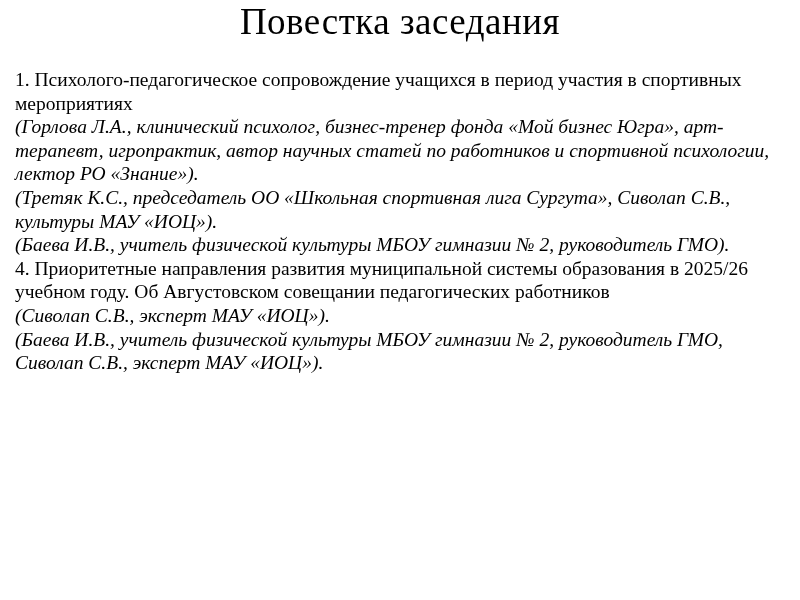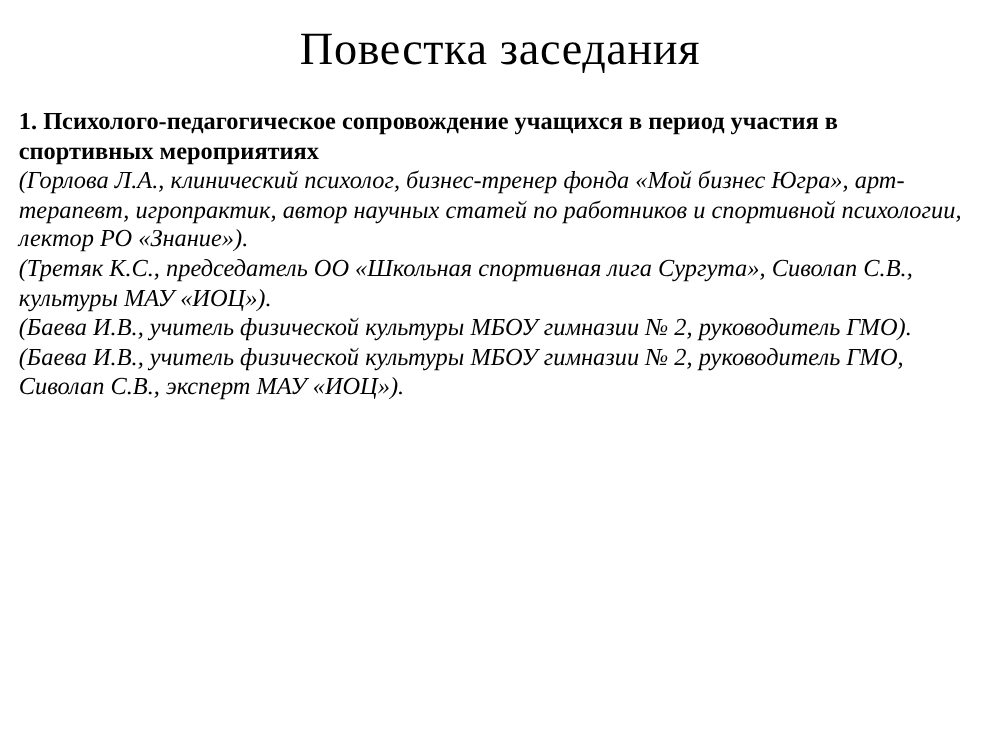--- a/index.html
+++ b/index.html
@@ -14,38 +14,37 @@
   }
   .slide {
     width: 800px;
     height: 600px;
     background: var(--bg-color);
     color: var(--text-color);
     font-family: "Liberation Serif", "DejaVu Serif", serif;
     overflow: hidden;
   }
   .slide-title {
-    margin-top: 18px;
     text-align: center;
     font-size: 37px;
     font-weight: normal;
     line-height: 44px;
     letter-spacing: 0.5px;
   }
   .agenda {
     margin-top: 24px;
     padding-left: 15px;
     padding-right: 22px;
     font-size: 19.5px;
     line-height: 23.6px;
   }
   .agenda-item { display: block; }
   .agenda-topic {
     display: block;
-    font-weight: bold;
+    font-weight: normal;
   }
   .agenda-speakers {
     display: block;
     font-style: italic;
   }
 </style>
 </head>
 <body>
 
 <div class="slide">
@@ -60,20 +59,22 @@
 
     <div class="agenda-item">
       <span class="agenda-speakers">(Третяк К.С., председатель ОО «Школьная спортивная лига Сургута», Сиволап С.В., культуры МАУ «ИОЦ»).</span>
     </div>
 
     <div class="agenda-item">
       <span class="agenda-speakers">(Баева И.В., учитель физической культуры МБОУ гимназии № 2, руководитель ГМО).</span>
     </div>
 
     <div class="agenda-item">
+      <span class="agenda-topic">4. Приоритетные направления развития муниципальной системы образования в 2025/26 учебном году. Об Августовском совещании педагогических работников</span>
+      <span class="agenda-speakers">(Сиволап С.В., эксперт МАУ «ИОЦ»).</span>
     </div>
 
     <div class="agenda-item">
       <span class="agenda-speakers">(Баева И.В., учитель физической культуры МБОУ гимназии № 2, руководитель ГМО, Сиволап С.В., эксперт МАУ «ИОЦ»).</span>
     </div>
 
   </div>
 </div>
 
 </body></html>

